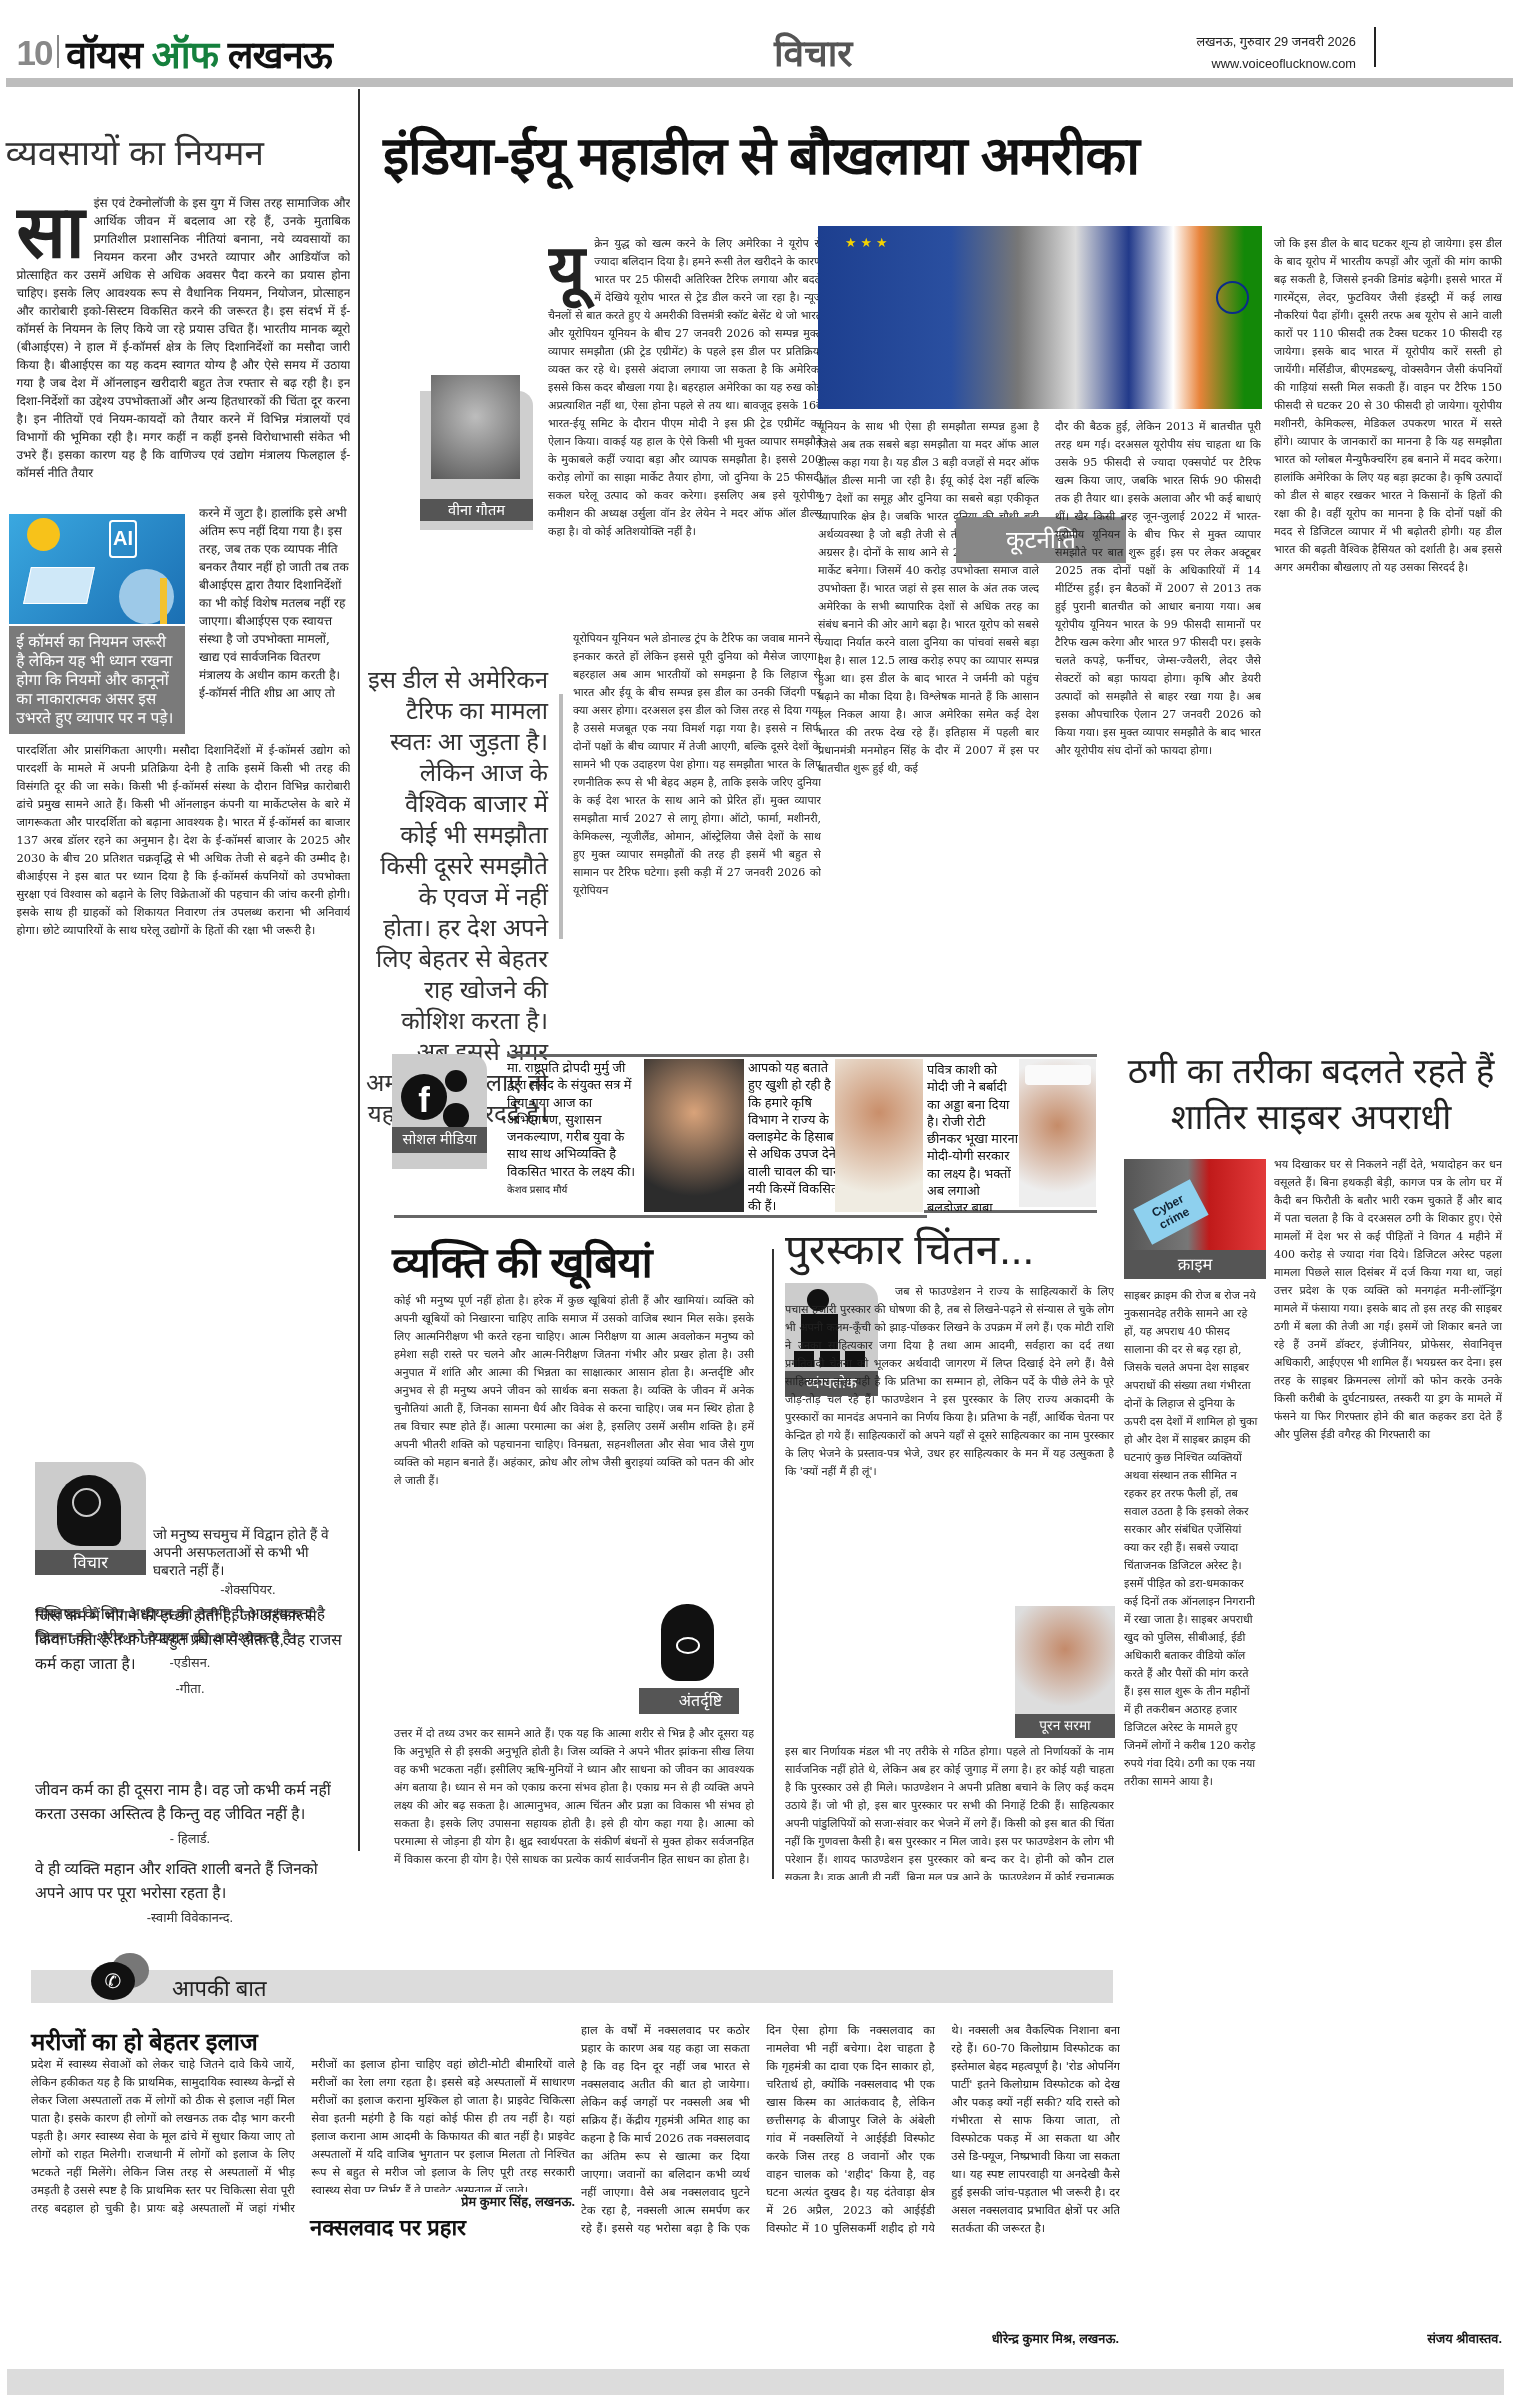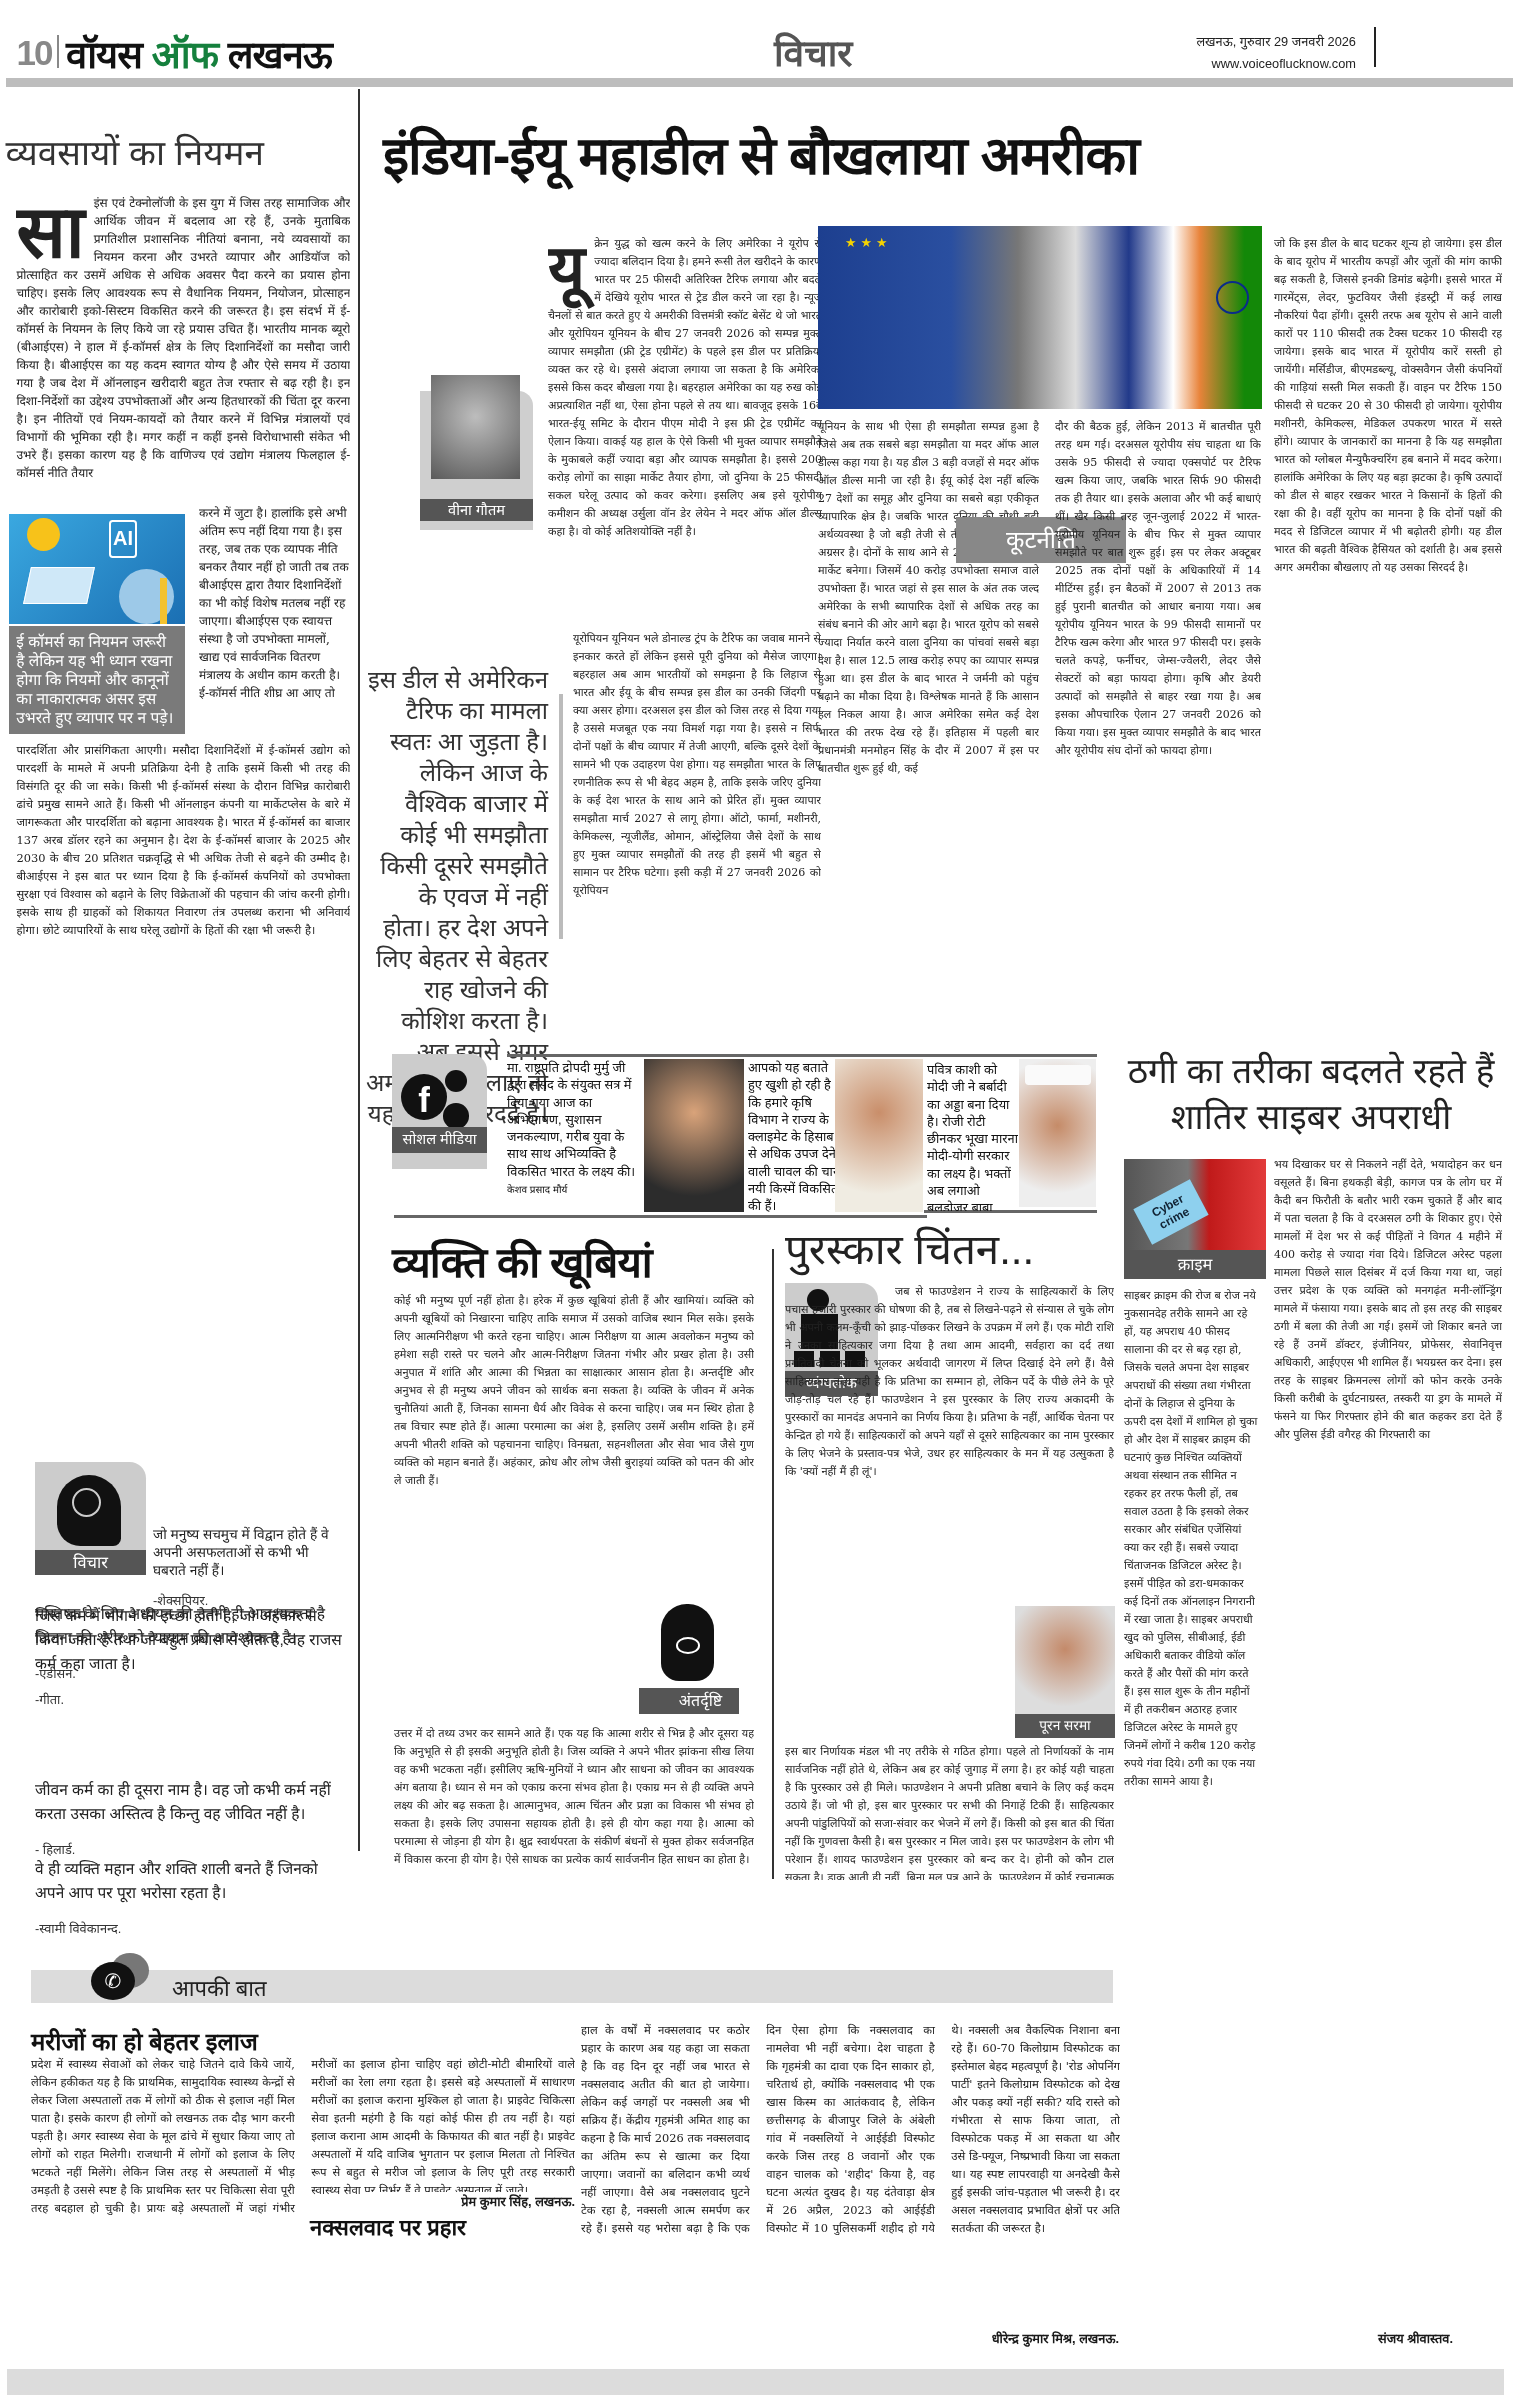--- a/index.html
+++ b/index.html
@@ -17,21 +17,21 @@
 .vline{background:#333;width:1.8px}
 .hline{background:#666;height:2.7px}
 h1.main{left:383px;top:117px;font-size:53px;font-weight:bold;font-family:"Liberation Sans",sans-serif;letter-spacing:-0.9px;color:#111;white-space:nowrap}
 h2.edit{left:5.5px;top:128px;font-size:35px;font-weight:normal;color:#333;font-family:"Liberation Sans",sans-serif;white-space:nowrap}
 .dropcap{font-size:73px;font-weight:bold;float:left;line-height:66px;margin:3.7px 9px 0 0;font-family:"DejaVu Serif",serif}
 .img{background:#888;overflow:hidden}
 .pullquote{font-family:"Liberation Sans",sans-serif;font-size:24px;line-height:31px;color:#333;text-align:right}
 .graybox{background:#7a7a7a;color:#fff;font-family:"Liberation Sans",sans-serif}
 .label-dark{background:#555;color:#fff;text-align:center;font-family:"Liberation Sans",sans-serif}
 .quote-item{font-family:"Liberation Sans",sans-serif;font-size:15.5px;line-height:24px;color:#222}
-.quote-src{text-align:left;font-size:12.8px;color:#333;margin-top:12px}
+.quote-src{text-align:center;font-size:12.8px;color:#333;margin-top:1px}
 h3{font-family:"Liberation Sans",sans-serif;white-space:nowrap}
 .social-q{font-family:"Liberation Sans",sans-serif;font-size:12.8px;line-height:17.3px;color:#111}
 .icon-box{background:#ccc;border-radius:0 16.4px 0 0;overflow:hidden}
 .band{background:#dcdcdc}
 </style>
 </head>
 <body>
 
 <div class="abs masthead">
   <div class="abs pgnum">10</div>
@@ -186,16 +186,16 @@
 <div class="abs" style="left:172px;top:1972px;font-size:22px;color:#222;font-family:'Liberation Sans',sans-serif">आपकी बात</div>
 
 <h3 class="abs" style="left:31px;top:2024px;font-size:24px;font-weight:bold;color:#111">मरीजों का हो बेहतर इलाज</h3>
 <div class="abs txt" style="left:31px;top:2055px;width:544px;height:299px;column-count:2;column-gap:16.4px;font-size:11.4px">प्रदेश में स्वास्थ्य सेवाओं को लेकर चाहे जितने दावे किये जायें, लेकिन हकीकत यह है कि प्राथमिक, सामुदायिक स्वास्थ्य केन्द्रों से लेकर जिला अस्पतालों तक में लोगों को ठीक से इलाज नहीं मिल पाता है। इसके कारण ही लोगों को लखनऊ तक दौड़ भाग करनी पड़ती है। अगर स्वास्थ्य सेवा के मूल ढांचे में सुधार किया जाए तो लोगों को राहत मिलेगी। राजधानी में लोगों को इलाज के लिए भटकते नहीं मिलेंगे। लेकिन जिस तरह से अस्पतालों में भीड़ उमड़ती है उससे स्पष्ट है कि प्राथमिक स्तर पर चिकित्सा सेवा पूरी तरह बदहाल हो चुकी है। प्रायः बड़े अस्पतालों में जहां गंभीर मरीजों का इलाज होना चाहिए वहां छोटी-मोटी बीमारियों वाले मरीजों का रेला लगा रहता है। इससे बड़े अस्पतालों में साधारण मरीजों का इलाज कराना मुश्किल हो जाता है। प्राइवेट चिकित्सा सेवा इतनी महंगी है कि यहां कोई फीस ही तय नहीं है। यहां इलाज कराना आम आदमी के किफायत की बात नहीं है। प्राइवेट अस्पतालों में यदि वाजिब भुगतान पर इलाज मिलता तो निश्चित रूप से बहुत से मरीज जो इलाज के लिए पूरी तरह सरकारी स्वास्थ्य सेवा पर निर्भर हैं वे प्राइवेट अस्पताल में जाते।</div>
 <div class="abs" style="left:365px;top:2192px;width:210px;text-align:right;font-size:12.8px;font-weight:bold;font-family:'Liberation Sans',sans-serif;background:#fff">प्रेम कुमार सिंह, लखनऊ.</div>
 
 <h3 class="abs" style="left:310px;top:2211px;font-size:22px;font-weight:bold;color:#111;background:#fff;padding-right:9px">नक्सलवाद पर प्रहार</h3>
 <div class="abs txt" style="left:581px;top:2021px;width:539px;height:307px;column-count:3;column-gap:16.4px;font-size:11.4px">हाल के वर्षों में नक्सलवाद पर कठोर प्रहार के कारण अब यह कहा जा सकता है कि वह दिन दूर नहीं जब भारत से नक्सलवाद अतीत की बात हो जायेगा। लेकिन कई जगहों पर नक्सली अब भी सक्रिय हैं। केंद्रीय गृहमंत्री अमित शाह का कहना है कि मार्च 2026 तक नक्सलवाद का अंतिम रूप से खात्मा कर दिया जाएगा। जवानों का बलिदान कभी व्यर्थ नहीं जाएगा। वैसे अब नक्सलवाद घुटने टेक रहा है, नक्सली आत्म समर्पण कर रहे हैं। इससे यह भरोसा बढ़ा है कि एक दिन ऐसा होगा कि नक्सलवाद का नामलेवा भी नहीं बचेगा। देश चाहता है कि गृहमंत्री का दावा एक दिन साकार हो, चरितार्थ हो, क्योंकि नक्सलवाद भी एक खास किस्म का आतंकवाद है, लेकिन छत्तीसगढ़ के बीजापुर जिले के अंबेली गांव में नक्सलियों ने आईईडी विस्फोट करके जिस तरह 8 जवानों और एक वाहन चालक को 'शहीद' किया है, वह घटना अत्यंत दुखद है। यह दंतेवाड़ा क्षेत्र में 26 अप्रैल, 2023 को आईईडी विस्फोट में 10 पुलिसकर्मी शहीद हो गये थे। नक्सली अब वैकल्पिक निशाना बना रहे हैं। 60-70 किलोग्राम विस्फोटक का इस्तेमाल बेहद महत्वपूर्ण है। 'रोड ओपनिंग पार्टी' इतने किलोग्राम विस्फोटक को देख और पकड़ क्यों नहीं सकी? यदि रास्ते को गंभीरता से साफ किया जाता, तो विस्फोटक पकड़ में आ सकता था और उसे डि-फ्यूज, निष्प्रभावी किया जा सकता था। यह स्पष्ट लापरवाही या अनदेखी कैसे हुई इसकी जांच-पड़ताल भी जरूरी है। दर असल नक्सलवाद प्रभावित क्षेत्रों पर अति सतर्कता की जरूरत है।</div>
 <div class="abs" style="left:821px;top:2329px;width:298px;text-align:right;font-size:12.8px;font-weight:bold;font-family:'Liberation Sans',sans-serif">धीरेन्द्र कुमार मिश्र, लखनऊ.</div>
 
-<div class="abs" style="left:1329px;top:2329px;width:173px;text-align:center;font-size:12.8px;font-weight:bold;font-family:'Liberation Sans',sans-serif">संजय श्रीवास्तव.</div>
+<div class="abs" style="left:1329px;top:2329px;width:173px;text-align:right;font-size:12.8px;font-weight:bold;font-family:'Liberation Sans',sans-serif">संजय श्रीवास्तव.</div>
 
 <div class="abs band" style="left:7.3px;top:2369px;width:1497px;height:25.6px"></div>
 
 
 </body></html>

